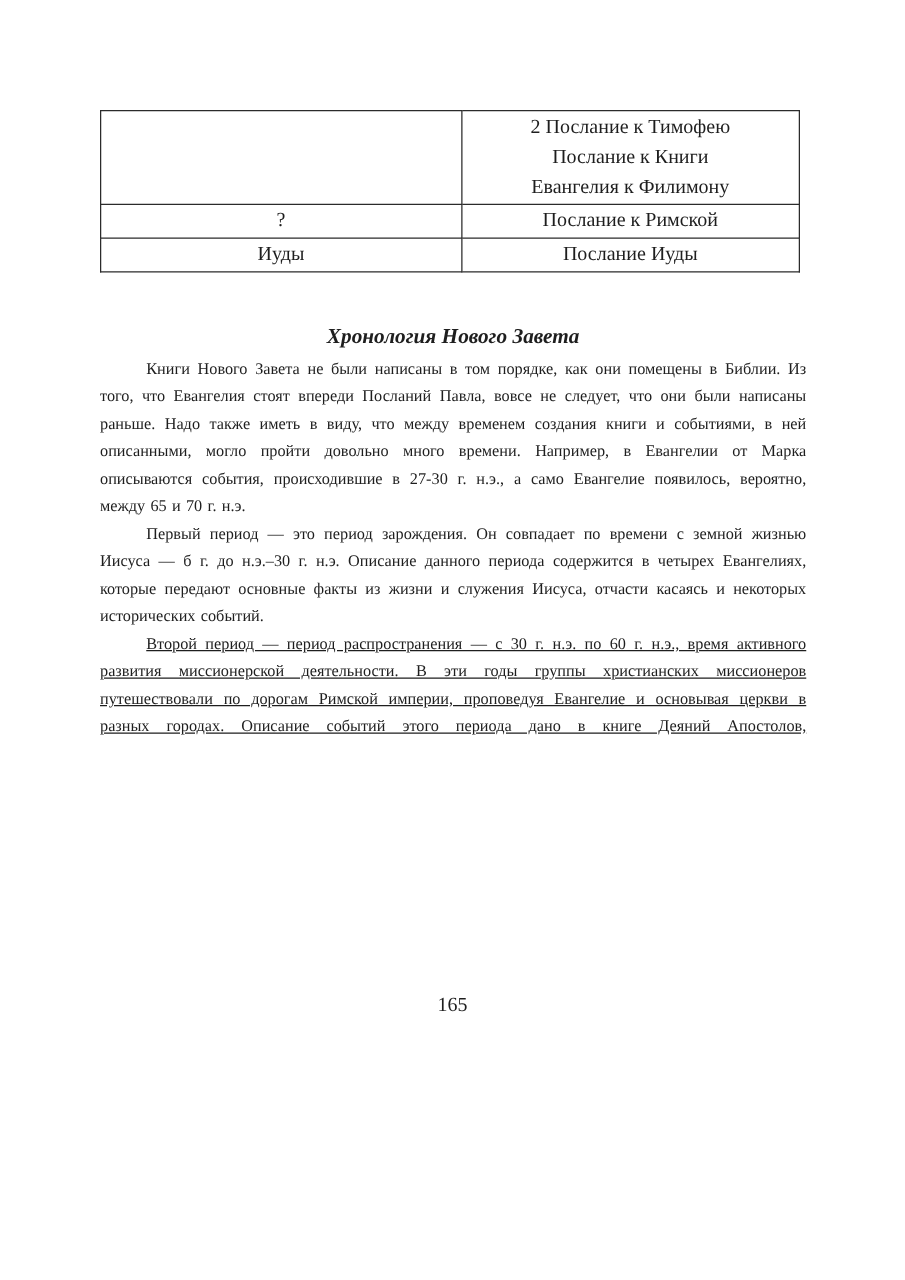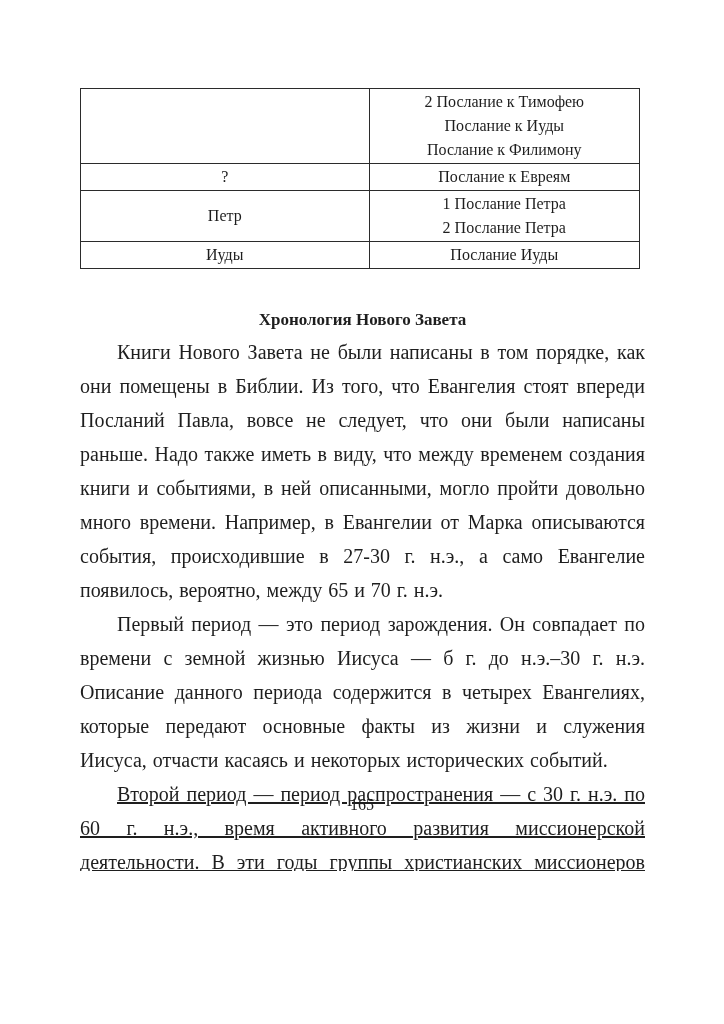--- a/index.html
+++ b/index.html
@@ -29,27 +29,28 @@
     vertical-align: middle;
     font-size: 16px;
     line-height: 24px;
     padding: 1px 4px;
   }
   table.epistles td.author { width: 50%; }
   .heading {
     margin: 36px 0 0 0;
     font-size: 17px;
     font-weight: bold;
+    font-style: italic;
     text-align: center;
     line-height: 30px;
   }
   .body-text p {
     margin: 0;
-    font-size: 20px;
-    line-height: 34px;
+    font-size: 13px;
+    line-height: 22px;
     text-align: justify;
     text-indent: 37px;
     word-spacing: 1px;
   }
   .body-text p.continued {
     text-align-last: justify;
     text-decoration: underline;
   }
   .page-number {
     position: absolute;
@@ -65,35 +66,28 @@
 <body>
 
 <div class="page">
 
   <table class="epistles">
     <tbody>
       <tr>
         <td class="author"></td>
         <td>
           <div>2 Послание к Тимофею</div>
-          <div>Послание к Иуды</div>
-          <div>Послание к Филимону</div>
+          <div>Послание к Книги</div>
+          <div>Евангелия к Филимону</div>
         </td>
       </tr>
       <tr>
         <td class="author">?</td>
         <td>
-          <div>Послание к Евреям</div>
-        </td>
-      </tr>
-      <tr>
-        <td class="author">Петр</td>
-        <td>
-          <div>1 Послание Петра</div>
-          <div>2 Послание Петра</div>
+          <div>Послание к Римской</div>
         </td>
       </tr>
       <tr>
         <td class="author">Иуды</td>
         <td>
           <div>Послание Иуды</div>
         </td>
       </tr>
     </tbody>
   </table>

